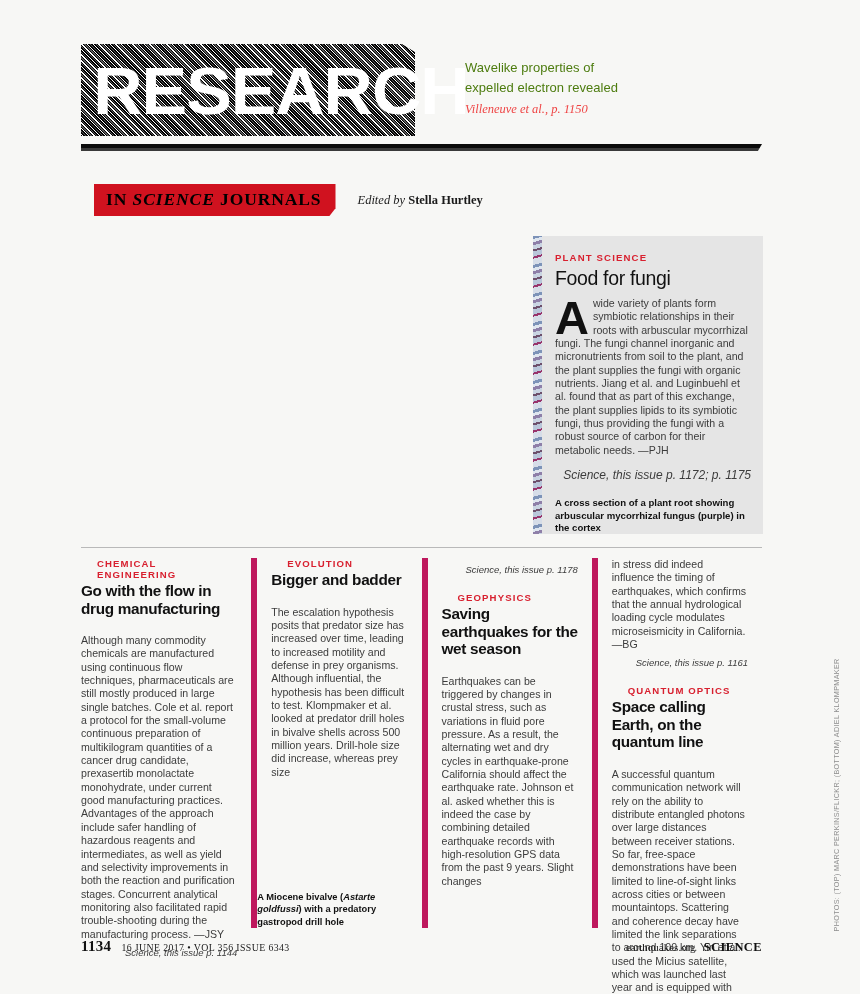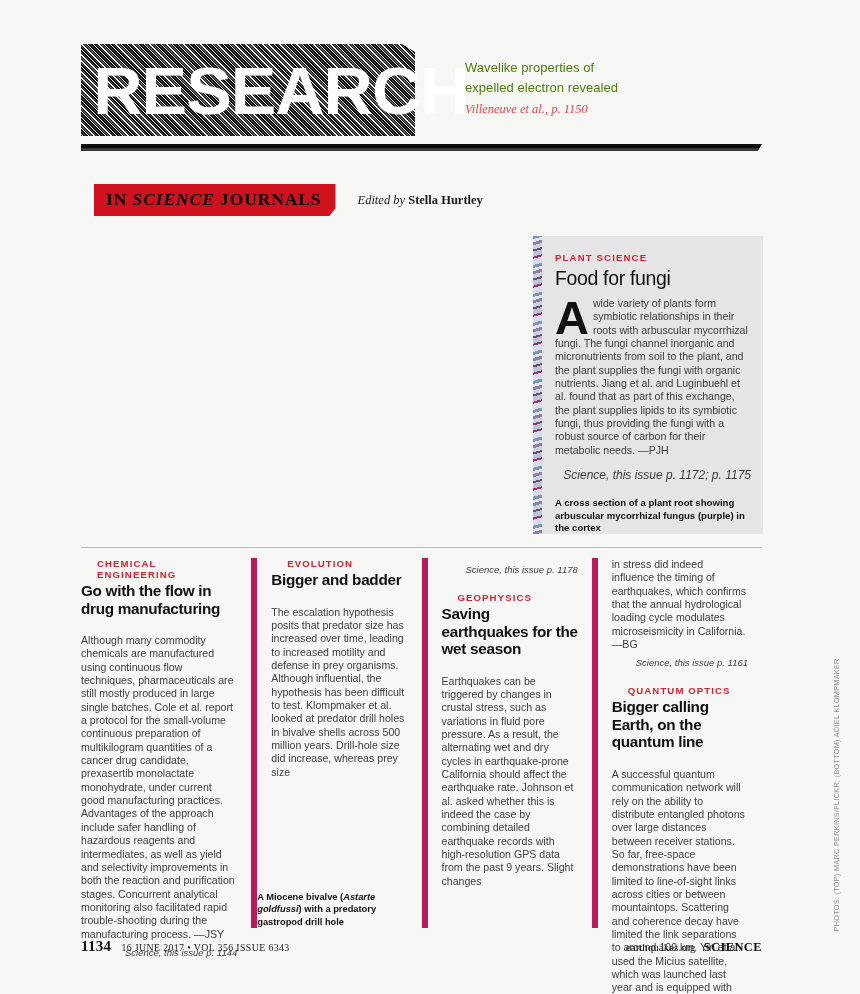--- a/index.html
+++ b/index.html
@@ -336,21 +336,21 @@
       <div class="kicker">GEOPHYSICS</div>
       <div class="headline">Saving earthquakes for the wet season</div>
       <div class="body">Earthquakes can be triggered by changes in crustal stress, such as variations in fluid pore pressure. As a result, the alternating wet and dry cycles in earthquake-prone California should affect the earthquake rate. Johnson et al. asked whether this is indeed the case by combining detailed earthquake records with high-resolution GPS data from the past 9 years. Slight changes</div>
     </div>
 
     <div class="col">
       <div class="body first">in stress did indeed influence the timing of earthquakes, which confirms that the annual hydrological loading cycle modulates microseismicity in California. —BG</div>
       <div class="src"><i>Science, this issue p. 1161</i></div>
       <div class="gap"></div>
       <div class="kicker">QUANTUM OPTICS</div>
-      <div class="headline">Bigger calling Earth, on the quantum line</div>
+      <div class="headline">Space calling Earth, on the quantum line</div>
       <div class="body">A successful quantum communication network will rely on the ability to distribute entangled photons over large distances between receiver stations. So far, free-space demonstrations have been limited to line-of-sight links across cities or between mountaintops. Scattering and coherence decay have limited the link separations to around 100 km. Yin et al. used the Micius satellite, which was launched last year and is equipped with</div>
     </div>
 
   </div>
 
   <div class="credit">PHOTOS: (TOP) MARC PERKINS/FLICKR; (BOTTOM) ADIEL KLOMPMAKER</div>
 
   <div class="footer">
     <div class="f-left">
       <span class="f-page">1134</span>

